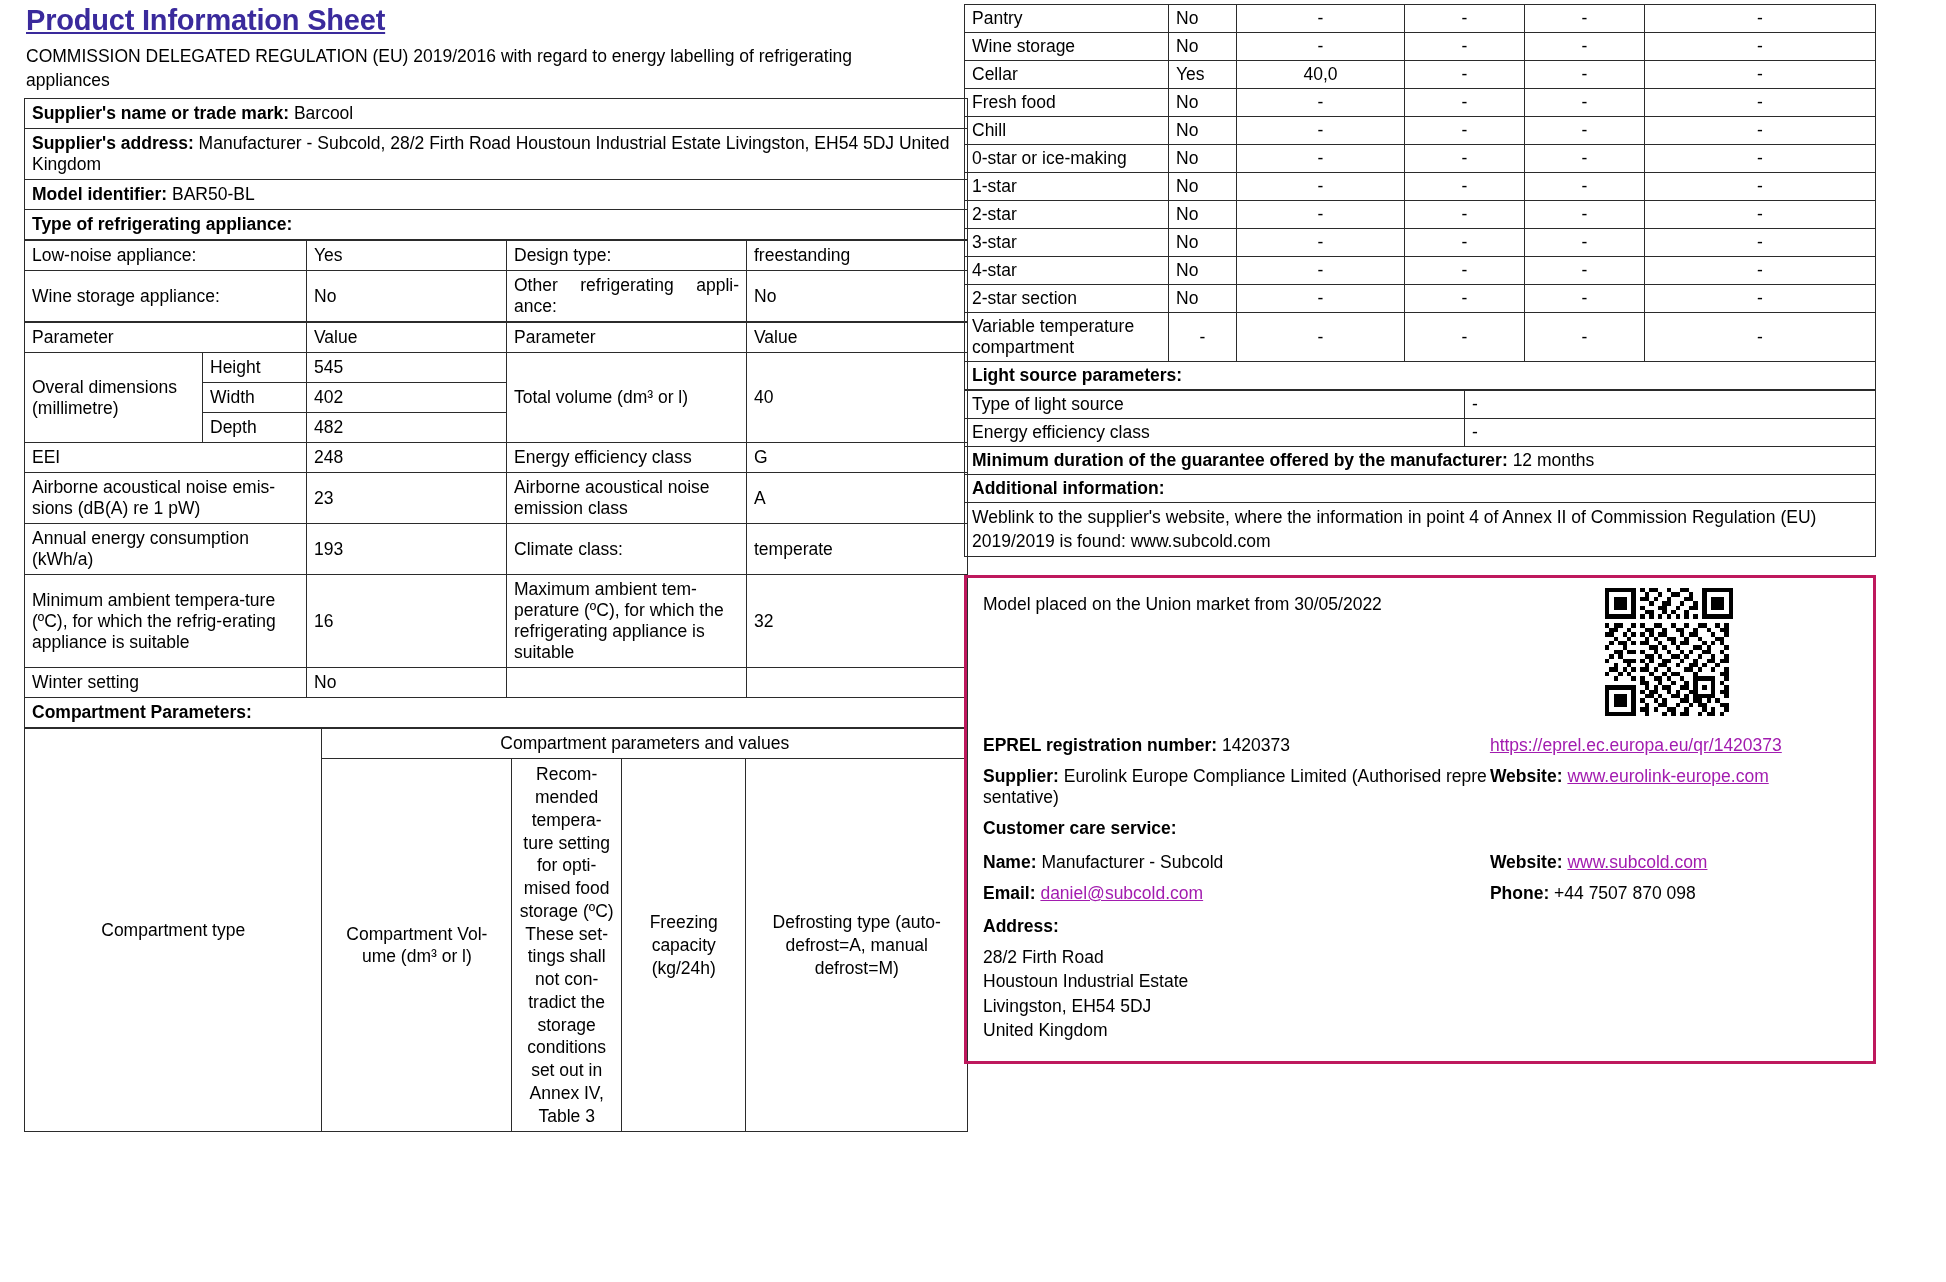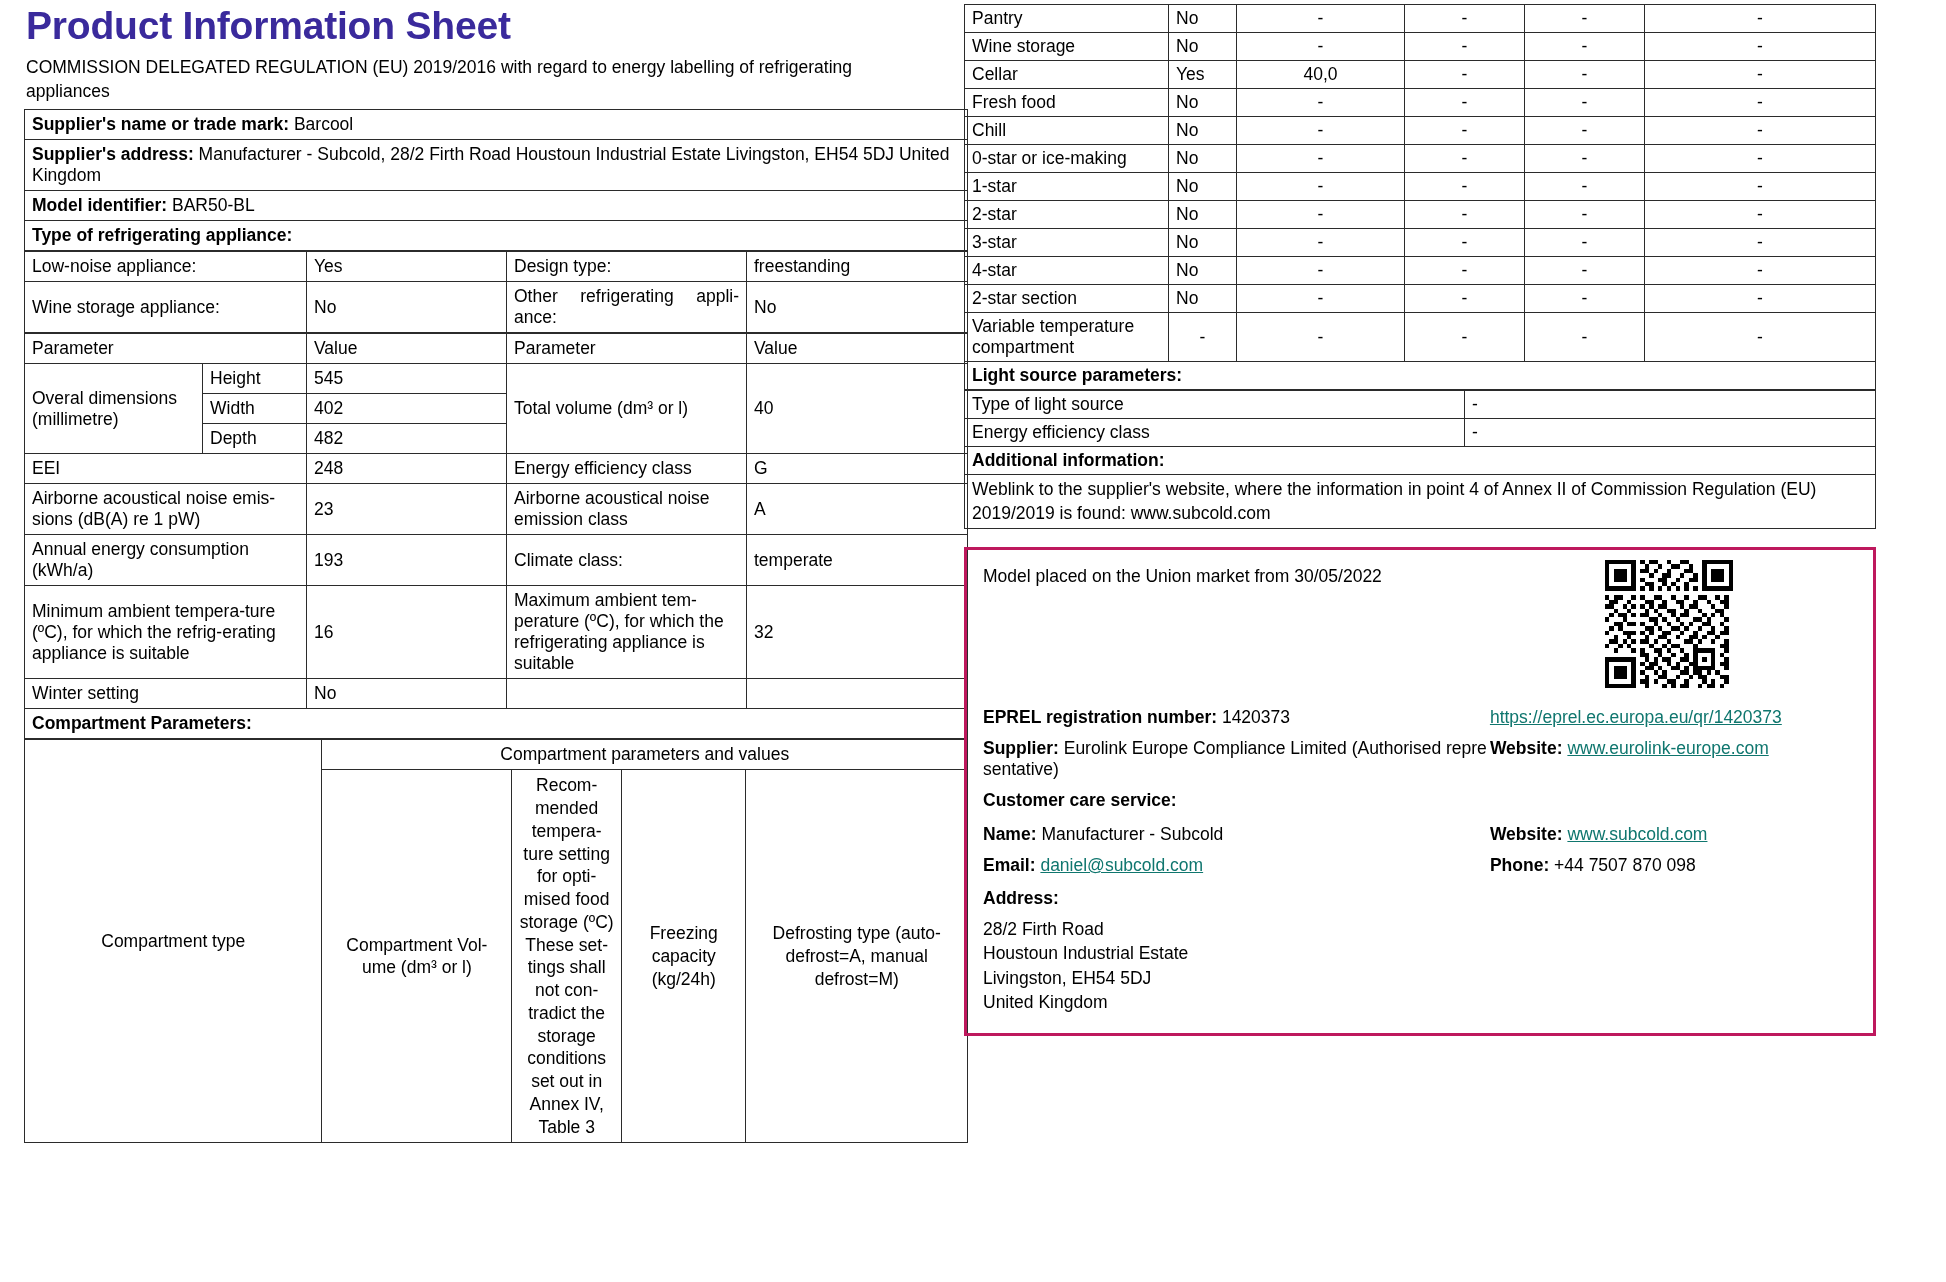--- a/index.html
+++ b/index.html
@@ -17,24 +17,25 @@
   
   .left-col {
     position:absolute; left:24px; top:4px; width:944px;
   }
   .right-col {
     position:absolute; left:964px; top:4px; width:912px;
   }
 
   .title {
     color:#3a2a9c;
-    font-size:39px;
+    font-size:29px;
     font-weight:bold;
     margin:0 0 8px 2px;
     letter-spacing:-0.2px;
+    text-decoration:underline;
   }
   .subtitle {
     font-size:17.5px;
     line-height:1.35;
     margin:0 0 6px 2px;
     padding-right:40px;
   }
 
   table { border-collapse:collapse; width:100%; }
   td, th { border:1px solid #2b2b2b; padding:4px 7px; vertical-align:middle; font-weight:normal; text-align:left; }
@@ -44,21 +45,21 @@
   .sect td { font-weight:bold;margin-left:44px; }
 
   
   .cmp-head { text-align:center; vertical-align:middle; line-height:1.3; }
   .cmp-narrow { width:104px; }
 
   
   .rt td { padding:3px 7px; }
 
   
-  a, .link { color:#0f766e; text-decoration:underline; }
+  a, .link { color:#a21caf; text-decoration:underline; }
 
   
   .panel {
     border:3px solid #be185d;
     padding:14px 16px 18px 16px;
     position:relative;
     min-height:400px;
   }
   .panel p { margin:0 0 6px 0; line-height:1.4; }
   .qr {
@@ -311,20 +312,26 @@
 
     <table class="rt">
       <tbody>
           <tr>
         <td style="width:500px">Type of light source</td>
         <td>-</td>
       </tr>
       <tr>
         <td>Energy efficiency class</td>
         <td>-</td>
+      </tr>
+      <tr>
+        <td colspan="2">
+          <span class="b">Minimum duration of the guarantee offered by the manufacturer:</span>
+          <span>12 months</span>
+        </td>
       </tr>
       <tr class="sect">
         <td colspan="2">Additional information:</td>
       </tr>
       <tr>
         <td colspan="2" style="line-height:1.35">
           <span>Weblink to the supplier's website, where the information in point 4 of Annex II of Commission Regulation (EU) 2019/2019 is found:</span>
           <span>www.subcold.com</span>
         </td>
       </tr>

